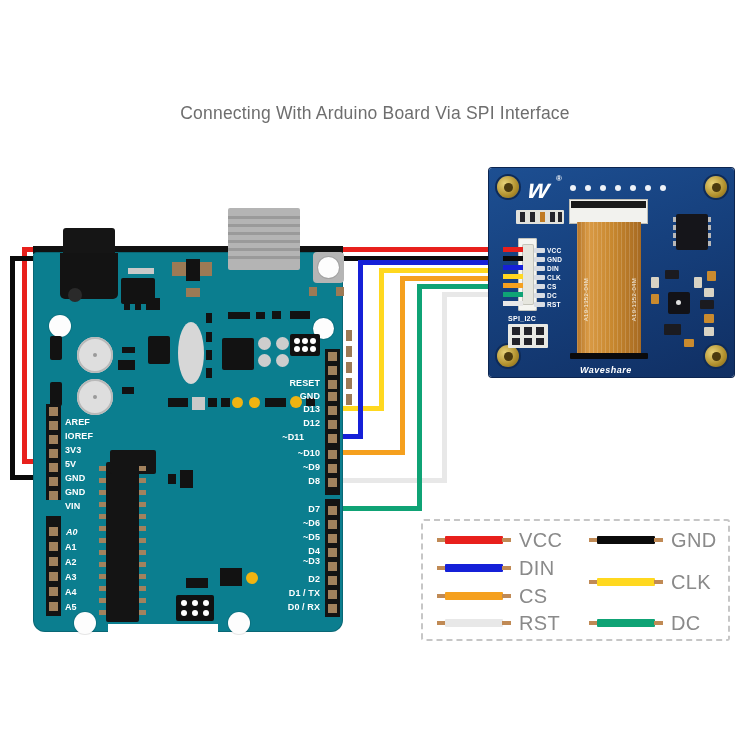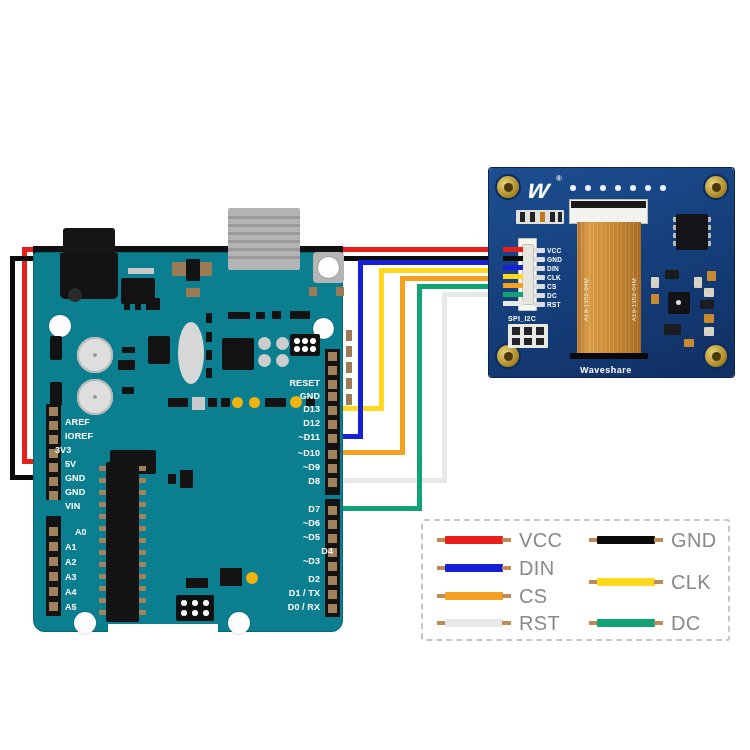--- a/index.html
+++ b/index.html
@@ -118,20 +118,21 @@
   .swatch .tipL,.swatch .tipR{position:absolute;top:2px;height:4px;width:9px;background:#c08a55;}
   .swatch .tipL{left:0;} .swatch .tipR{right:0;}
   .ltxt{position:absolute;left:82px;top:50%;transform:translateY(-50%);
         font-size:20px;color:#8a8a8a;letter-spacing:.4px;white-space:nowrap;}
 </style>
 </head>
 <body>
 
 <div id="stage">
 
+  <div class="title">Connecting With Arduino Board Via SPI Interface</div>
 
   <div class="w wire-red" style="left:22px;top:247px;width:5px;height:217px;"></div>
   <div class="w wire-red" style="left:22px;top:247px;width:497px;height:5px;"></div>
   <div class="w wire-red" style="left:22px;top:459px;width:28px;height:5px;"></div>
 
   <div class="w wire-blk" style="left:10px;top:256px;width:5px;height:224px;"></div>
   <div class="w wire-blk" style="left:10px;top:256px;width:509px;height:5px;"></div>
   <div class="w wire-blk" style="left:10px;top:475px;width:40px;height:5px;"></div>
 
   <div class="w wire-yel" style="left:339px;top:406px;width:45px;height:5px;"></div>
@@ -300,26 +301,26 @@
   <div>
     <div class="hpin" style="left:49px;top:527px;"></div>
     <div class="hpin" style="left:49px;top:542px;"></div>
     <div class="hpin" style="left:49px;top:557px;"></div>
     <div class="hpin" style="left:49px;top:572px;"></div>
     <div class="hpin" style="left:49px;top:587px;"></div>
     <div class="hpin" style="left:49px;top:602px;"></div>
   </div>
   <div class="plbl" style="left:65px;top:417px;">AREF</div>
   <div class="plbl" style="left:65px;top:431px;">IOREF</div>
-  <div class="plbl" style="left:55px;top:445px;">3V3</div>
+  <div class="plbl" style="left:65px;top:445px;">3V3</div>
   <div class="plbl" style="left:65px;top:459px;">5V</div>
   <div class="plbl" style="left:65px;top:473px;">GND</div>
   <div class="plbl" style="left:65px;top:487px;">GND</div>
   <div class="plbl" style="left:65px;top:501px;">VIN</div>
-  <div class="plbl" style="left:75px;top:527px;">A0</div>
+  <div class="plbl" style="left:66px;top:527px;font-style:italic;">A0</div>
   <div class="plbl" style="left:65px;top:542px;">A1</div>
   <div class="plbl" style="left:65px;top:557px;">A2</div>
   <div class="plbl" style="left:65px;top:572px;">A3</div>
   <div class="plbl" style="left:65px;top:587px;">A4</div>
   <div class="plbl" style="left:65px;top:602px;">A5</div>
 
   <div class="hdr" style="left:325px;top:349px;width:15px;height:146px;"></div>
   <div class="hdr" style="left:325px;top:499px;width:15px;height:118px;"></div>
   <div>
     <div class="hpin" style="left:328px;top:352px;"></div>
@@ -338,28 +339,28 @@
     <div class="hpin" style="left:328px;top:548px;"></div>
     <div class="hpin" style="left:328px;top:562px;"></div>
     <div class="hpin" style="left:328px;top:576px;"></div>
     <div class="hpin" style="left:328px;top:590px;"></div>
     <div class="hpin" style="left:328px;top:604px;"></div>
   </div>
   <div class="plbl r" style="left:255px;width:65px;top:378px;">RESET</div>
   <div class="plbl r" style="left:255px;width:65px;top:391px;">GND</div>
   <div class="plbl r" style="left:255px;width:65px;top:404px;">D13</div>
   <div class="plbl r" style="left:255px;width:65px;top:418px;">D12</div>
-  <div class="plbl r" style="left:255px;width:65px;top:432px;">~D11</div>
+  <div class="plbl r" style="left:239px;width:65px;top:432px;">~D11</div>
   <div class="plbl r" style="left:255px;width:65px;top:448px;">~D10</div>
   <div class="plbl r" style="left:255px;width:65px;top:462px;">~D9</div>
   <div class="plbl r" style="left:255px;width:65px;top:476px;">D8</div>
   <div class="plbl r" style="left:255px;width:65px;top:504px;">D7</div>
   <div class="plbl r" style="left:255px;width:65px;top:518px;">~D6</div>
   <div class="plbl r" style="left:255px;width:65px;top:532px;">~D5</div>
-  <div class="plbl r" style="left:268px;width:65px;top:546px;">D4</div>
+  <div class="plbl r" style="left:255px;width:65px;top:546px;">D4</div>
   <div class="plbl r" style="left:255px;width:65px;top:556px;">~D3</div>
   <div class="plbl r" style="left:255px;width:65px;top:574px;">D2</div>
   <div class="plbl r" style="left:248px;width:72px;top:588px;">D1 / TX</div>
   <div class="plbl r" style="left:248px;width:72px;top:602px;">D0 / RX</div>
 
   <div>
     <div class="pad" style="left:346px;top:330px;width:6px;height:11px;"></div>
     <div class="pad" style="left:346px;top:346px;width:6px;height:11px;"></div>
     <div class="pad" style="left:346px;top:362px;width:6px;height:11px;"></div>
     <div class="pad" style="left:346px;top:378px;width:6px;height:11px;"></div>
@@ -459,21 +460,21 @@
   <div class="smd" style="left:651px;top:277px;width:8px;height:11px;"></div>
   <div class="smd o" style="left:651px;top:294px;width:8px;height:10px;"></div>
   <div class="smd" style="left:694px;top:277px;width:8px;height:11px;"></div>
   <div class="smd o" style="left:707px;top:271px;width:9px;height:10px;"></div>
   <div class="smd" style="left:704px;top:288px;width:10px;height:9px;"></div>
   <div class="smd k" style="left:700px;top:300px;width:14px;height:9px;"></div>
   <div class="smd o" style="left:704px;top:314px;width:10px;height:9px;"></div>
   <div class="smd" style="left:704px;top:327px;width:10px;height:9px;"></div>
   <div class="smd o" style="left:684px;top:339px;width:10px;height:8px;"></div>
 
-  <div class="mtxt" style="left:580px;top:365px;font-size:9px;letter-spacing:.5px;">Waveshare</div>
+  <div class="mtxt" style="left:580px;top:365px;font-size:9px;letter-spacing:.5px;font-style:italic;">Waveshare</div>
 
   <div>
     <div class="w wire-red" style="left:503px;top:247px;width:20px;height:5px;"></div>
     <div class="w wire-blk" style="left:503px;top:256px;width:20px;height:5px;"></div>
     <div class="w wire-blu" style="left:503px;top:265px;width:20px;height:5px;"></div>
     <div class="w wire-yel" style="left:503px;top:274px;width:20px;height:5px;"></div>
     <div class="w wire-org" style="left:503px;top:283px;width:20px;height:5px;"></div>
     <div class="w wire-grn" style="left:503px;top:292px;width:20px;height:5px;"></div>
     <div class="w wire-gry" style="left:503px;top:301px;width:20px;height:5px;"></div>
   </div>

